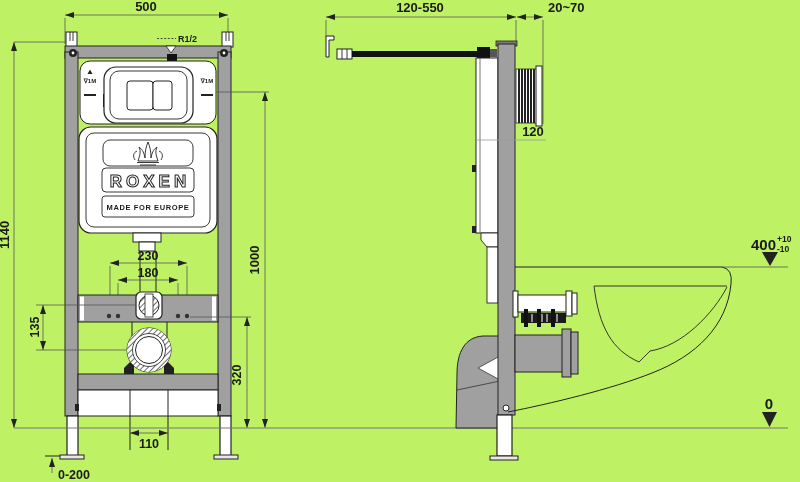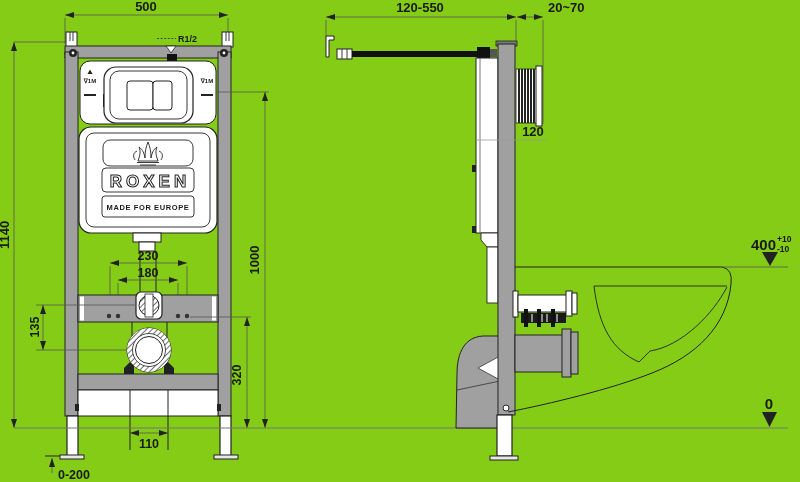--- a/index.html
+++ b/index.html
@@ -1,16 +1,16 @@
 <!DOCTYPE html>
 <html><head>
 <meta charset="utf-8">
 <style>
   html,body{margin:0;padding:0;background:#ffffff;}
-  .stage{width:800px;height:482px;background:#84cc16;position:relative;font-family:"Liberation Sans",sans-serif;text-decoration:underline;}
+  .stage{width:800px;height:482px;background:#bef264;position:relative;font-family:"Liberation Sans",sans-serif;text-decoration:underline;}
   svg{display:block;}
   text{font-family:"Liberation Sans",sans-serif;fill:#1a1a1a;font-weight:bold;}
   .dim{font-size:13px;}
   .dim-sm{font-size:12.5px;}
   .tiny{font-size:6px;}
   .lvl{font-size:15px;}
   .tol{font-size:8.5px;}
   .inlet{font-size:9px;}
   .brand{font-size:17px;letter-spacing:4px;fill:none;stroke:#222;stroke-width:1;}
   .tagline{font-size:7.5px;letter-spacing:0.6px;}

